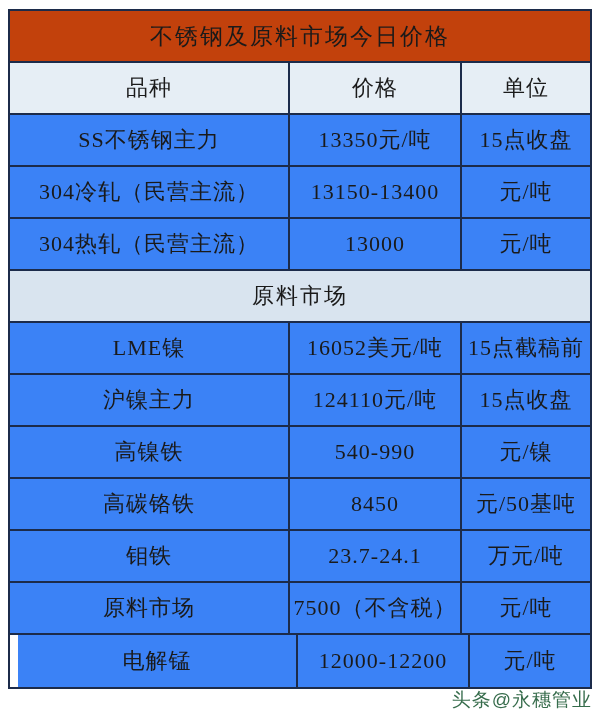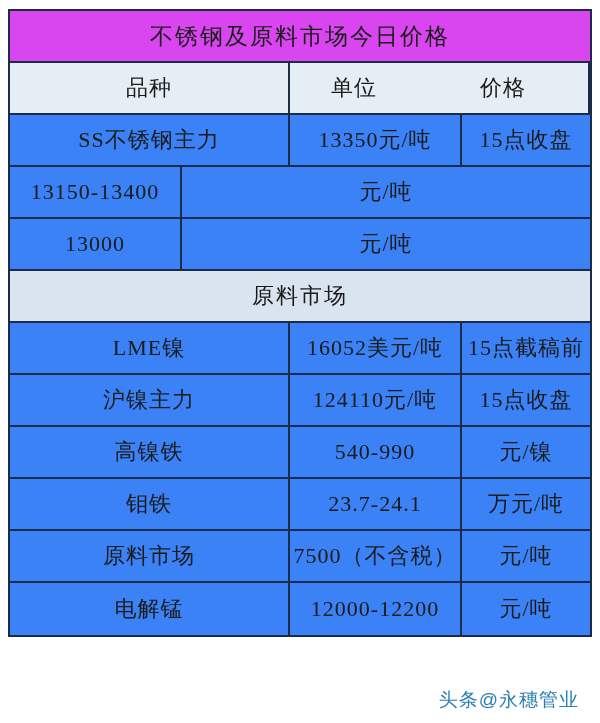--- a/index.html
+++ b/index.html
@@ -22,79 +22,81 @@
     border: 2px solid #1c2b4a;
     background: #fefefe;
   }
   .trow {
     display: flex;
     height: 52px;
     border-bottom: 2px solid #1c2b4a;
     align-items: stretch;
     background: #3b82f6;
   }
-  .trow:last-child { border-bottom: none; }
+  .trow:last-child { border-bottom: none; margin-left: 8px; }
   .cell {
     display: flex;
     align-items: center;
     justify-content: center;
     font-size: 22px;
     letter-spacing: 1px;
     text-align: center;
     position: relative;
   }
   .c1 { width: 280px; border-right: 2px solid #1c2b4a; }
   .c2 { width: 172px; border-right: 2px solid #1c2b4a; }
   .c3 { flex: 1; }
   .full { width: 100%; }
-  .title-row { background: #d946ef; font-family: Liberation Mono, monospace; }
+  .title-row { background: #c2410c; font-family: Liberation Mono, monospace; }
   .title-row .cell { font-size: 23px; letter-spacing: 2px; }
   .header-row { background: #e6eef5; }
   .section-row { background: #d9e4ef; }
   .section-row .cell { letter-spacing: 2px; }
   .watermark {
     position: absolute;
-    right: 21px; bottom: 10px;
+    right: 8px; bottom: 10px;
     font-size: 19px;
-    color: #0369a1;
+    color: #14532d;
     letter-spacing: 1px;
     white-space: nowrap;
     font-family: "Liberation Sans", "DejaVu Sans", sans-serif;
     opacity: 0.85;
     pointer-events: none;
   }
 </style>
 </head>
 <body>
 
 <div class="page">
   <div class="price-table">
 
     <div class="trow title-row">
       <div class="cell full">不锈钢及原料市场今日价格</div>
     </div>
 
     <div class="trow header-row">
       <div class="cell c1">品种</div>
+      <div class="cell c2">价格</div>
       <div class="cell c3">单位</div>
-      <div class="cell c2">价格</div>
     </div>
 
     <div class="trow">
       <div class="cell c1">SS不锈钢主力</div>
       <div class="cell c2">13350元/吨</div>
       <div class="cell c3">15点收盘</div>
     </div>
 
     <div class="trow">
+      <div class="cell c1">304冷轧（民营主流）</div>
       <div class="cell c2">13150-13400</div>
       <div class="cell c3">元/吨</div>
     </div>
 
     <div class="trow">
+      <div class="cell c1">304热轧（民营主流）</div>
       <div class="cell c2">13000</div>
       <div class="cell c3">元/吨</div>
     </div>
 
     <div class="trow section-row">
       <div class="cell full">原料市场</div>
     </div>
 
     <div class="trow">
       <div class="cell c1">LME镍</div>
@@ -107,20 +109,25 @@
       <div class="cell c2">124110元/吨</div>
       <div class="cell c3">15点收盘</div>
     </div>
 
     <div class="trow">
       <div class="cell c1">高镍铁</div>
       <div class="cell c2">540-990</div>
       <div class="cell c3">元/镍</div>
     </div>
 
+    <div class="trow">
+      <div class="cell c1">高碳铬铁</div>
+      <div class="cell c2">8450</div>
+      <div class="cell c3">元/50基吨</div>
+    </div>
 
     <div class="trow">
       <div class="cell c1">钼铁</div>
       <div class="cell c2">23.7-24.1</div>
       <div class="cell c3">万元/吨</div>
     </div>
 
     <div class="trow">
       <div class="cell c1">原料市场</div>
       <div class="cell c2">7500（不含税）</div>

